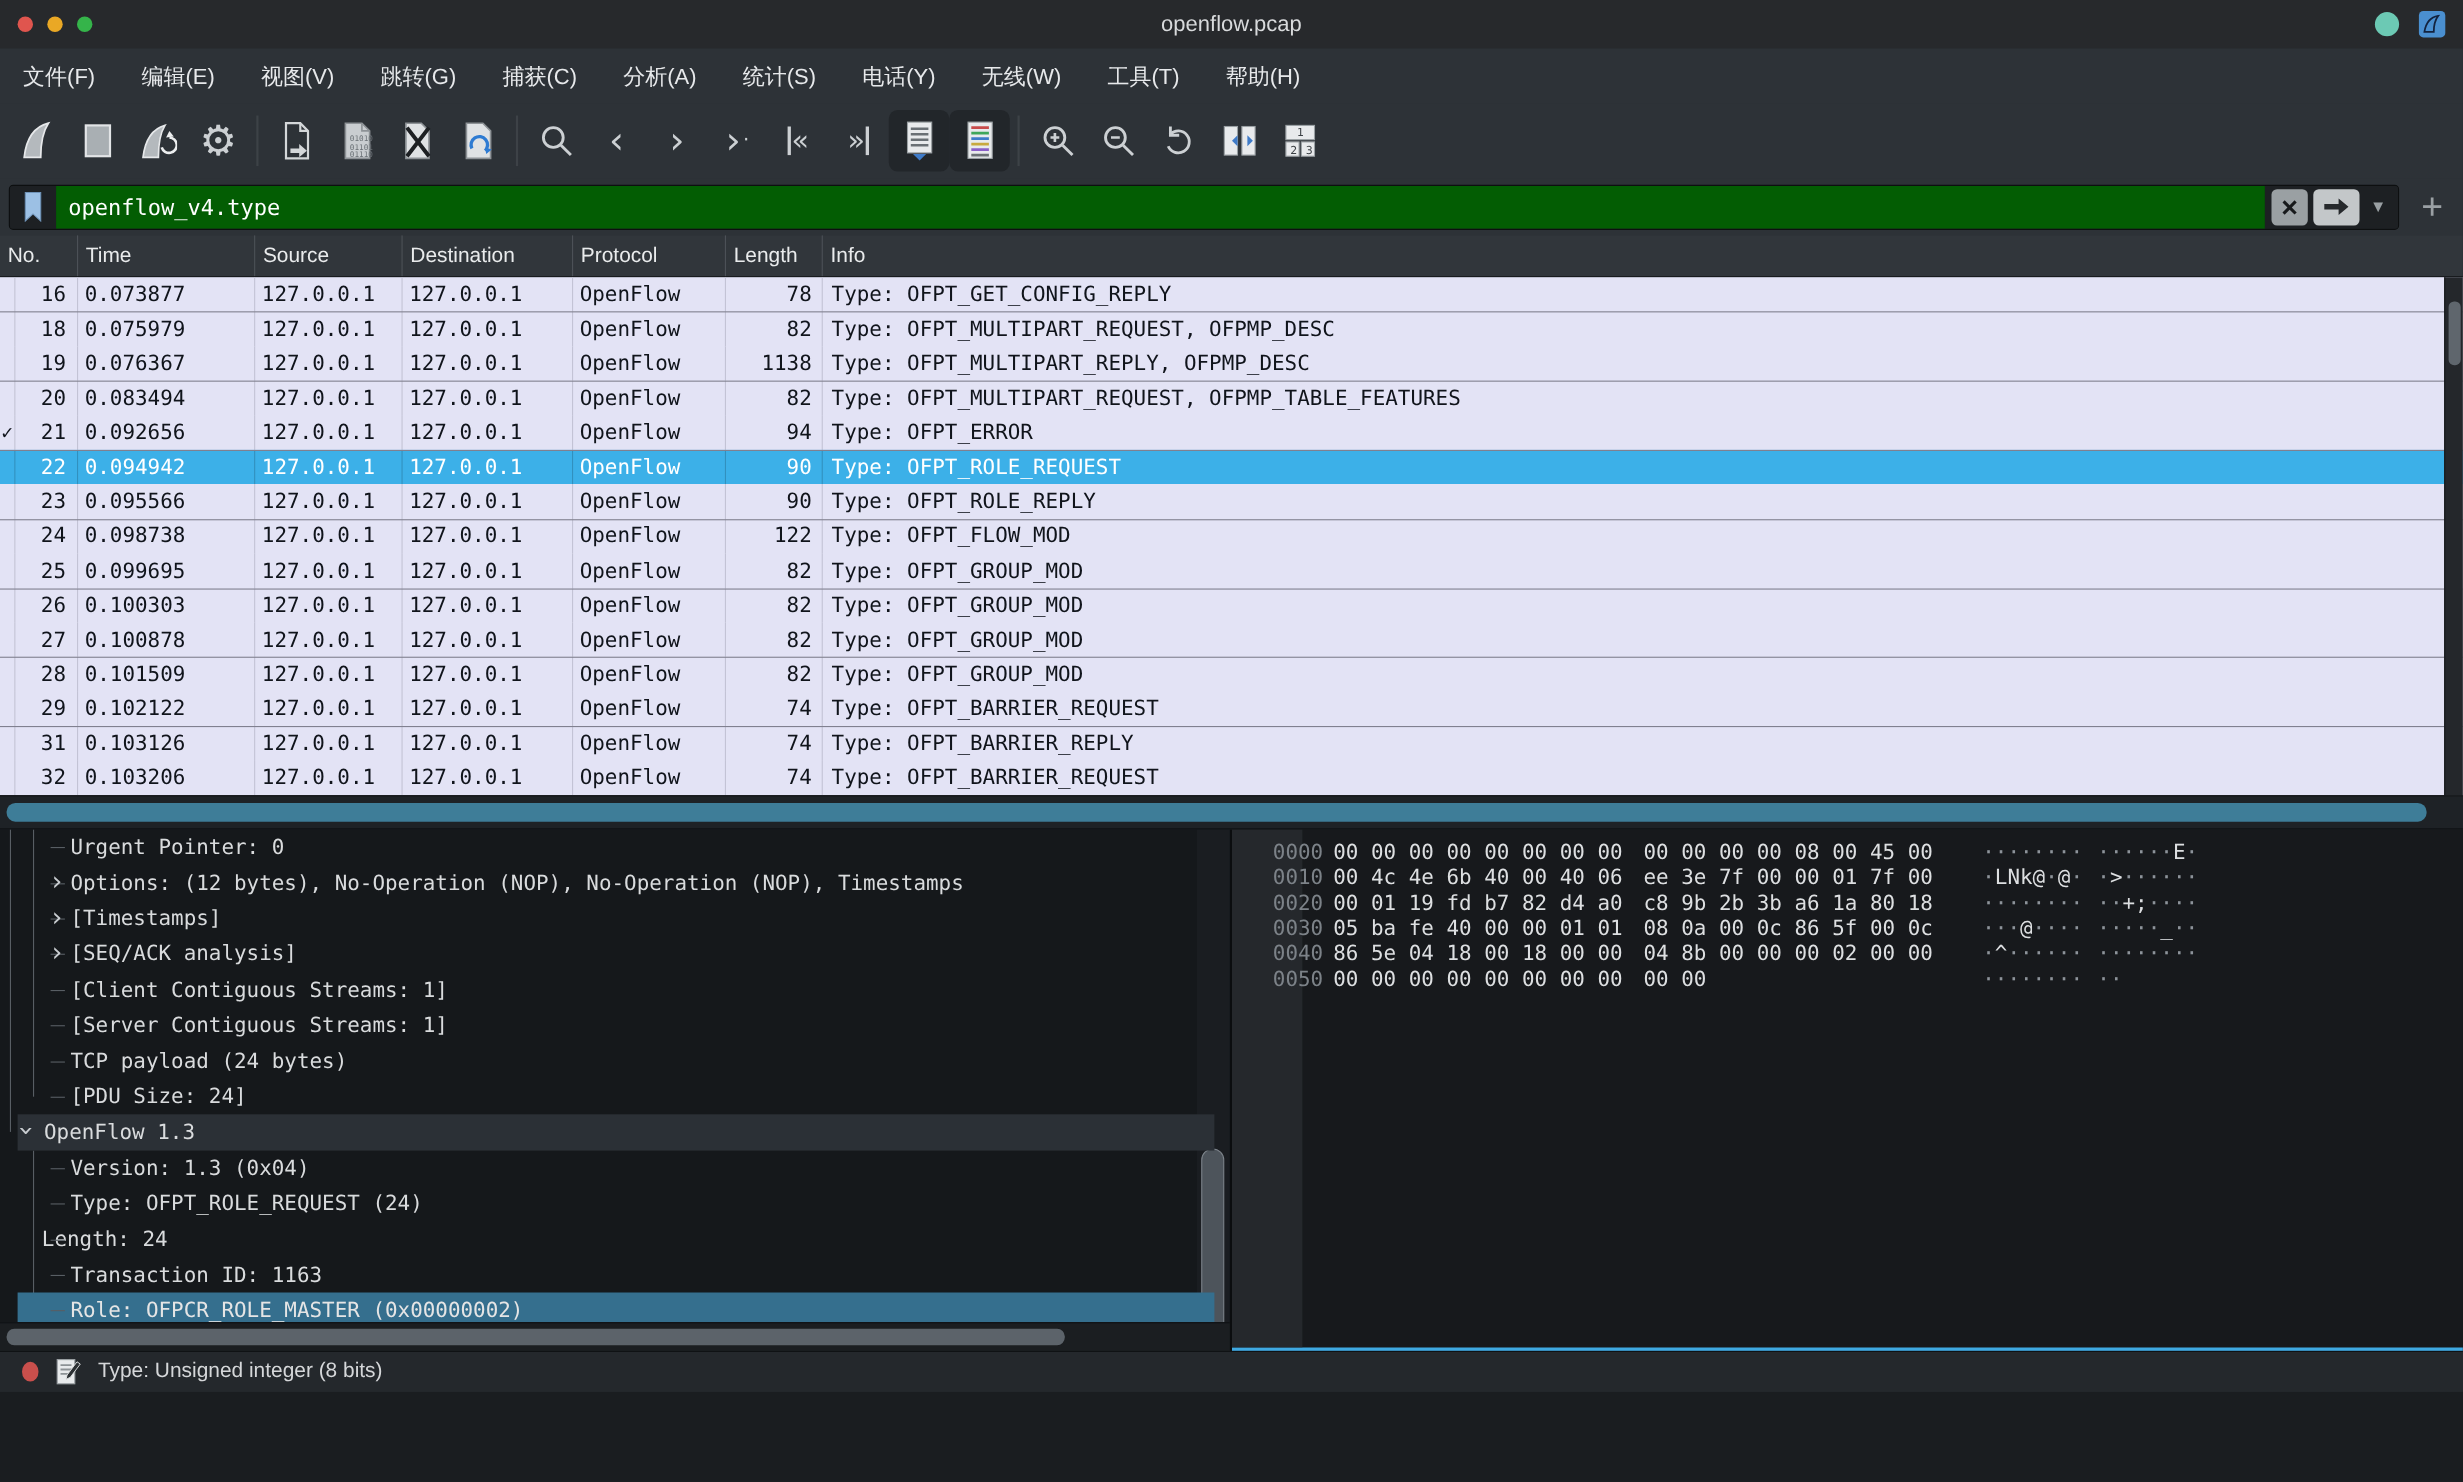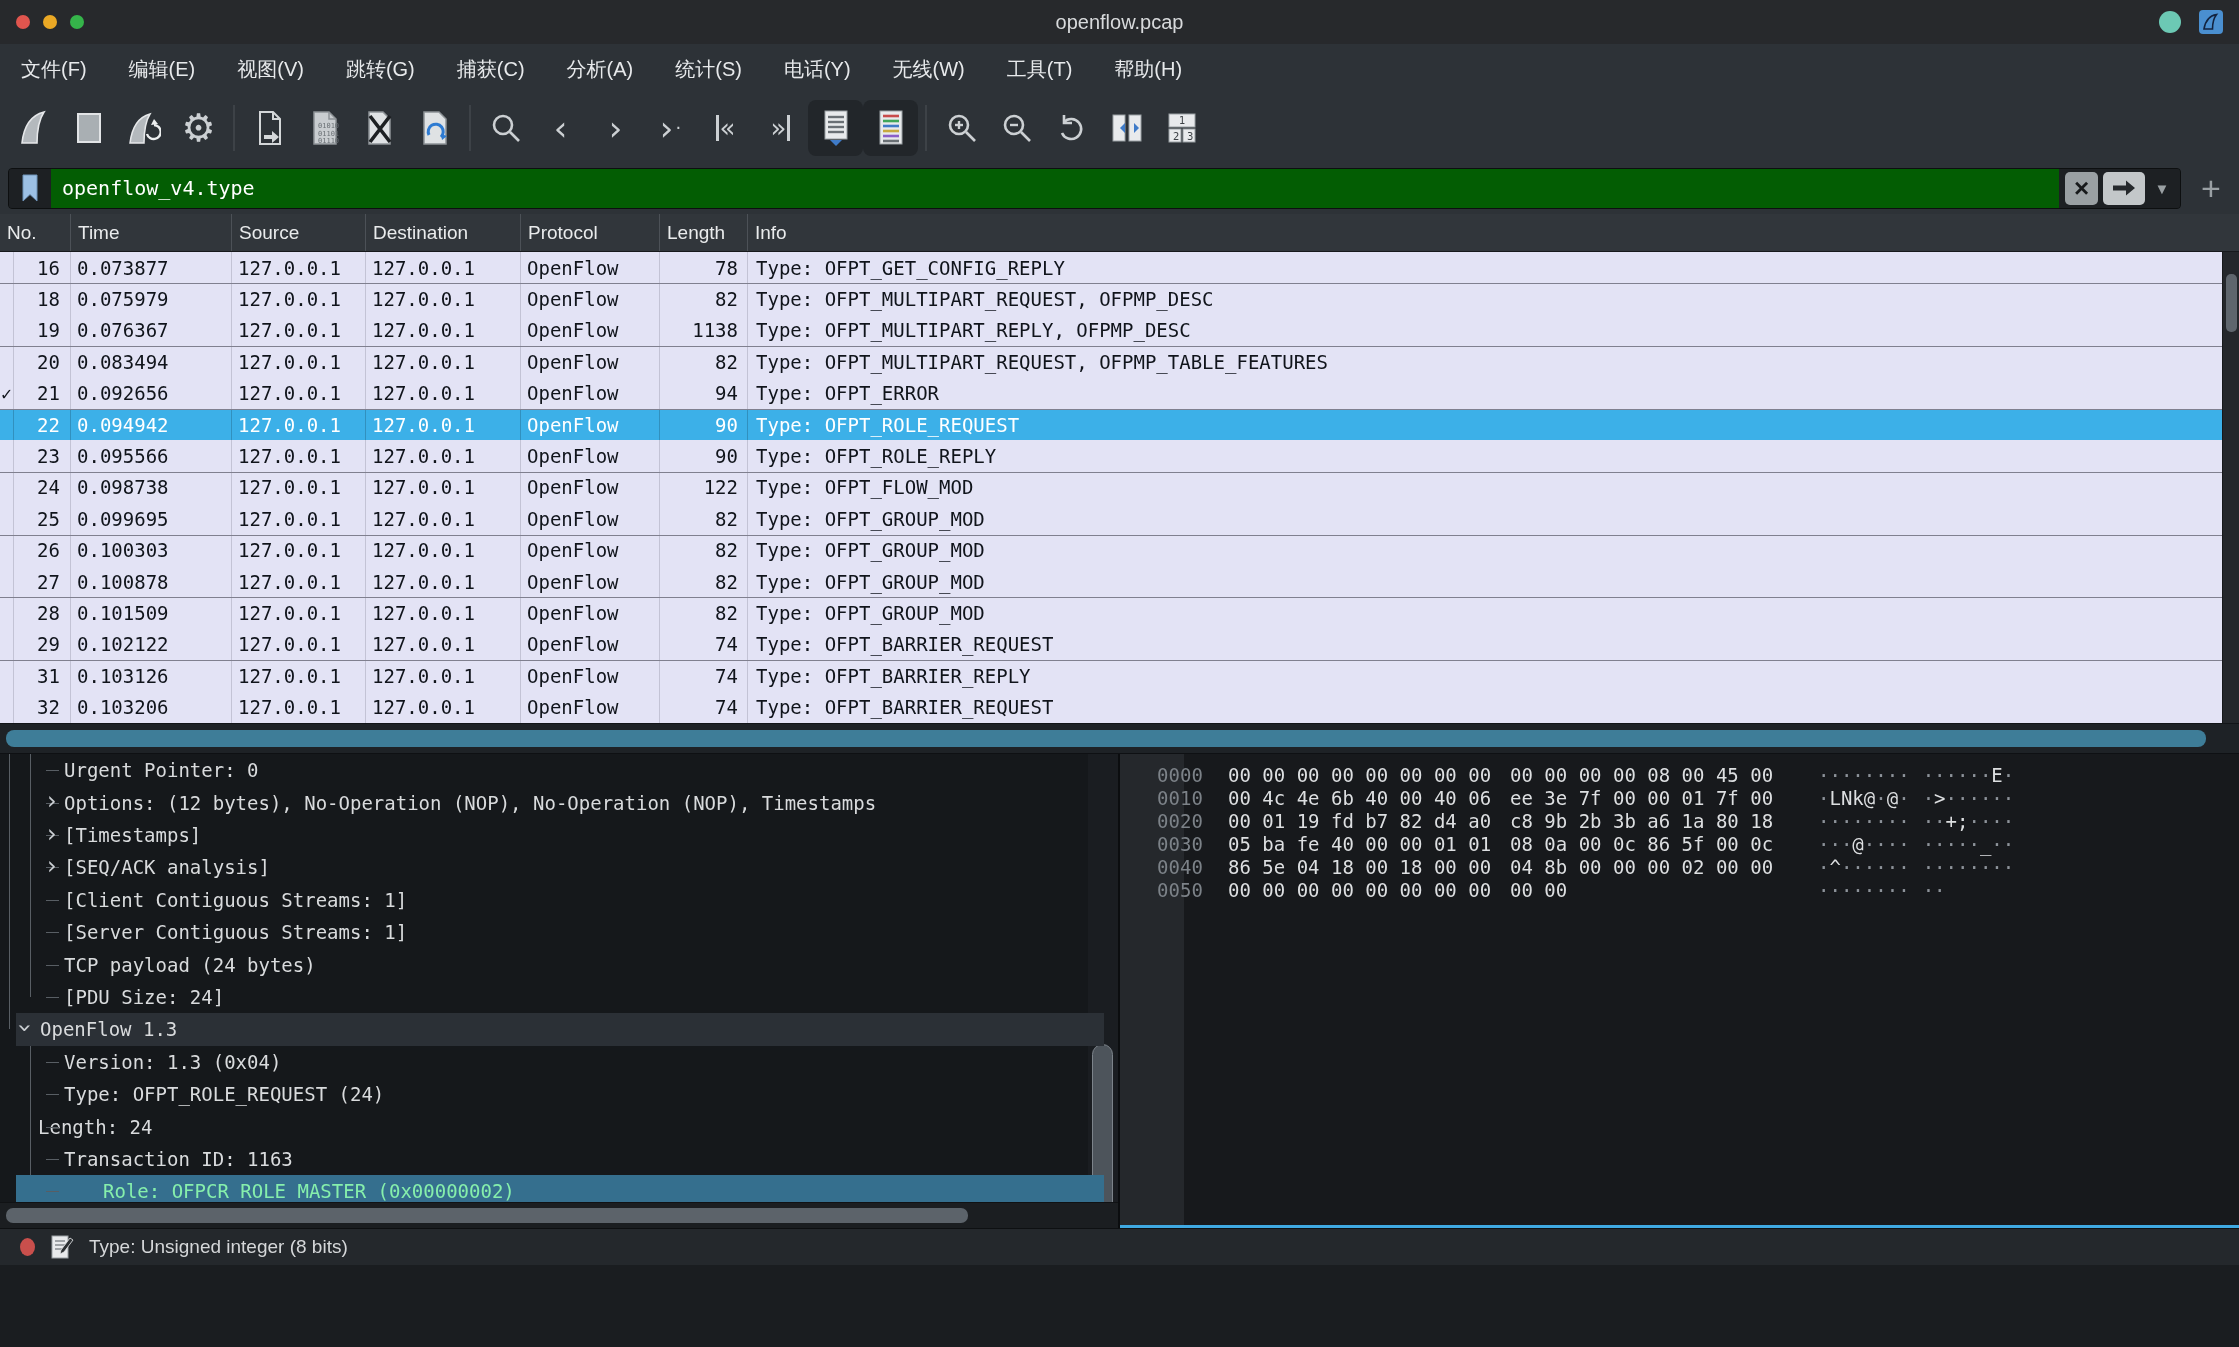--- a/index.html
+++ b/index.html
@@ -100,21 +100,21 @@
   
   .lower { flex:1; display:flex; min-height:0; background:var(--pane-bg); }
   .left-col { width:1120px; flex:0 0 1120px; display:flex; flex-direction:column;
               border-right:2px solid #0b0d0f; }
   .detail { flex:1; position:relative; overflow:hidden; background:var(--pane-bg);
             font-family:"DejaVu Sans Mono","Liberation Mono",monospace; font-size:19px;
             color:#d9dbdd; }
   .drow { position:absolute; left:16px; width:1088px; height:32.4px; display:flex;
           align-items:center; }
   .drow.band-gray { background:var(--tree-band); }
-  .drow.band-blue { background:var(--role-band); color:#86efac;padding-left:39px; }
+  .drow.band-blue { background:var(--role-band); color:#e5e5e5; }
   .dtext { white-space:pre; }
   .guide { position:absolute; width:1px; background:#585e64; }
   .tickline { position:absolute; height:1px; background:#585e64; }
   .expander { position:absolute; color:#c9cdd1; font-size:24px; line-height:1;
               font-family:"DejaVu Sans",sans-serif; }
   .expander.open { transform:rotate(90deg); }
   .detail-vscroll { position:absolute; right:0; top:0; bottom:0; width:30px;
                     background:#1a1d21; }
   .dv-handle { position:absolute; left:4px; top:290px; width:21px; height:180px;
                background:#4d545b; border:1px solid #7c838a; border-radius:11px; }
@@ -126,21 +126,21 @@
   
   .hex { flex:1; position:relative; background:var(--hex-bg);
          border-bottom:3px solid var(--accent-blue);
          font-family:"DejaVu Sans Mono","Liberation Mono",monospace; font-size:19px;
          color:#dddfe1; overflow:hidden; }
   .hex-gutter { position:absolute; left:0; top:0; bottom:0; width:64px;
                 background:#25282c; }
   .hexrows { position:relative; padding-top:9px;padding-left:28px; }
   .hexrow { display:flex; height:23px; align-items:center; }
   .h-off { width:64px; text-align:center; color:#7c8288; flex:0 0 64px; }
-  .h-hex1 { margin-left:16px; width:264px; white-space:pre; }
+  .h-hex1 { width:264px; white-space:pre; }
   .h-hex2 { margin-left:18px; width:264px; white-space:pre; }
   .h-asc1 { margin-left:44px; white-space:pre; }
   .h-asc2 { margin-left:13px; white-space:pre; }
   .dim { color:#8d939a; }
 
   
   .statusbar { flex:0 0 37px; background:#24282c; display:flex; align-items:center;
                border-top:1px solid #0e1012; color:#d5d7d9; font-size:19px; }
   .sb-left { display:flex; align-items:center; gap:15px; margin-left:20px; }
   .expert-dot { width:15px; height:18px; border-radius:50%; background:var(--status-red); }

